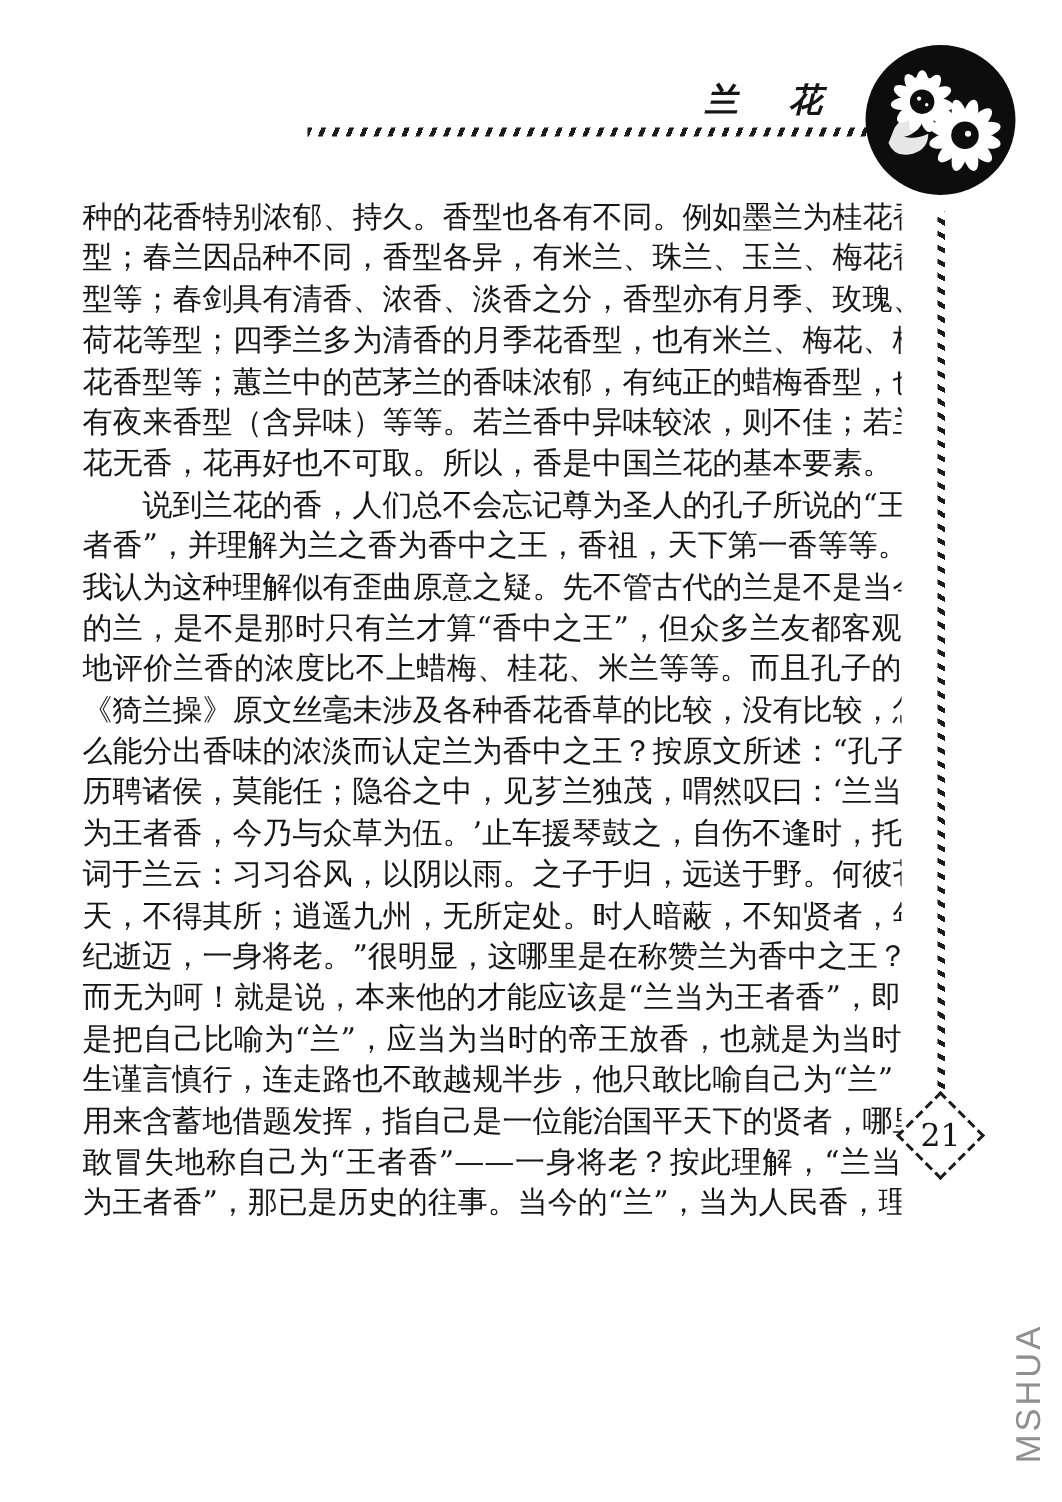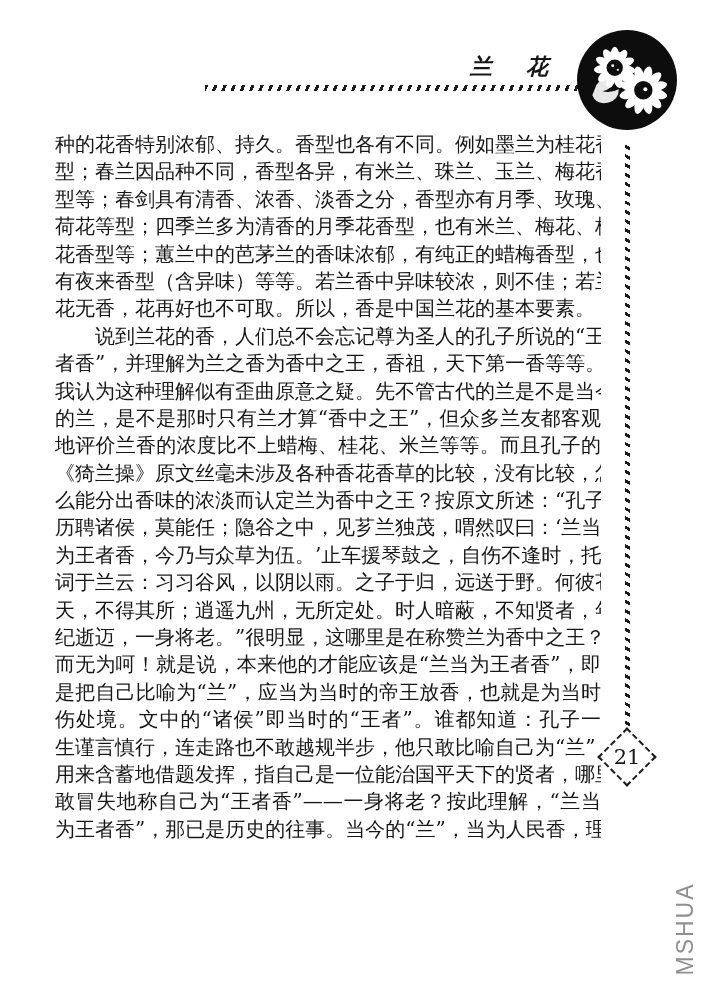--- a/index.html
+++ b/index.html
@@ -187,21 +187,20 @@
       <div class="tl">地评价兰香的浓度比不上蜡梅、桂花、米兰等等。而且孔子的</div>
       <div class="tl">《猗兰操》原文丝毫未涉及各种香花香草的比较，没有比较，怎</div>
       <div class="tl">么能分出香味的浓淡而认定兰为香中之王？按原文所述：“孔子</div>
       <div class="tl">历聘诸侯，莫能任；隐谷之中，见芗兰独茂，喟然叹曰：‘兰当</div>
       <div class="tl">为王者香，今乃与众草为伍。’止车援琴鼓之，自伤不逢时，托</div>
       <div class="tl">词于兰云：习习谷风，以阴以雨。之子于归，远送于野。何彼苍</div>
       <div class="tl">天，不得其所；逍遥九州，无所定处。时人暗蔽，不知贤者，年</div>
       <div class="tl">纪逝迈，一身将老。”很明显，这哪里是在称赞兰为香中之王？</div>
       <div class="tl">而无为呵！就是说，本来他的才能应该是“兰当为王者香”，即</div>
       <div class="tl">是把自己比喻为“兰”，应当为当时的帝王放香，也就是为当时</div>
-      <div class="tl">伤处境。文中的“诸侯”即当时的“王者”。谁都知道：孔子一</div>
       <div class="tl">生谨言慎行，连走路也不敢越规半步，他只敢比喻自己为“兰”，</div>
       <div class="tl">用来含蓄地借题发挥，指自己是一位能治国平天下的贤者，哪里</div>
       <div class="tl">敢冒失地称自己为“王者香”——一身将老？按此理解，“兰当</div>
       <div class="tl pend">为王者香”，那已是历史的往事。当今的“兰”，当为人民香，理</div>
     </div>
   </div>
 
   <div class="watermark">MSHUA</div>
 
 </div>

